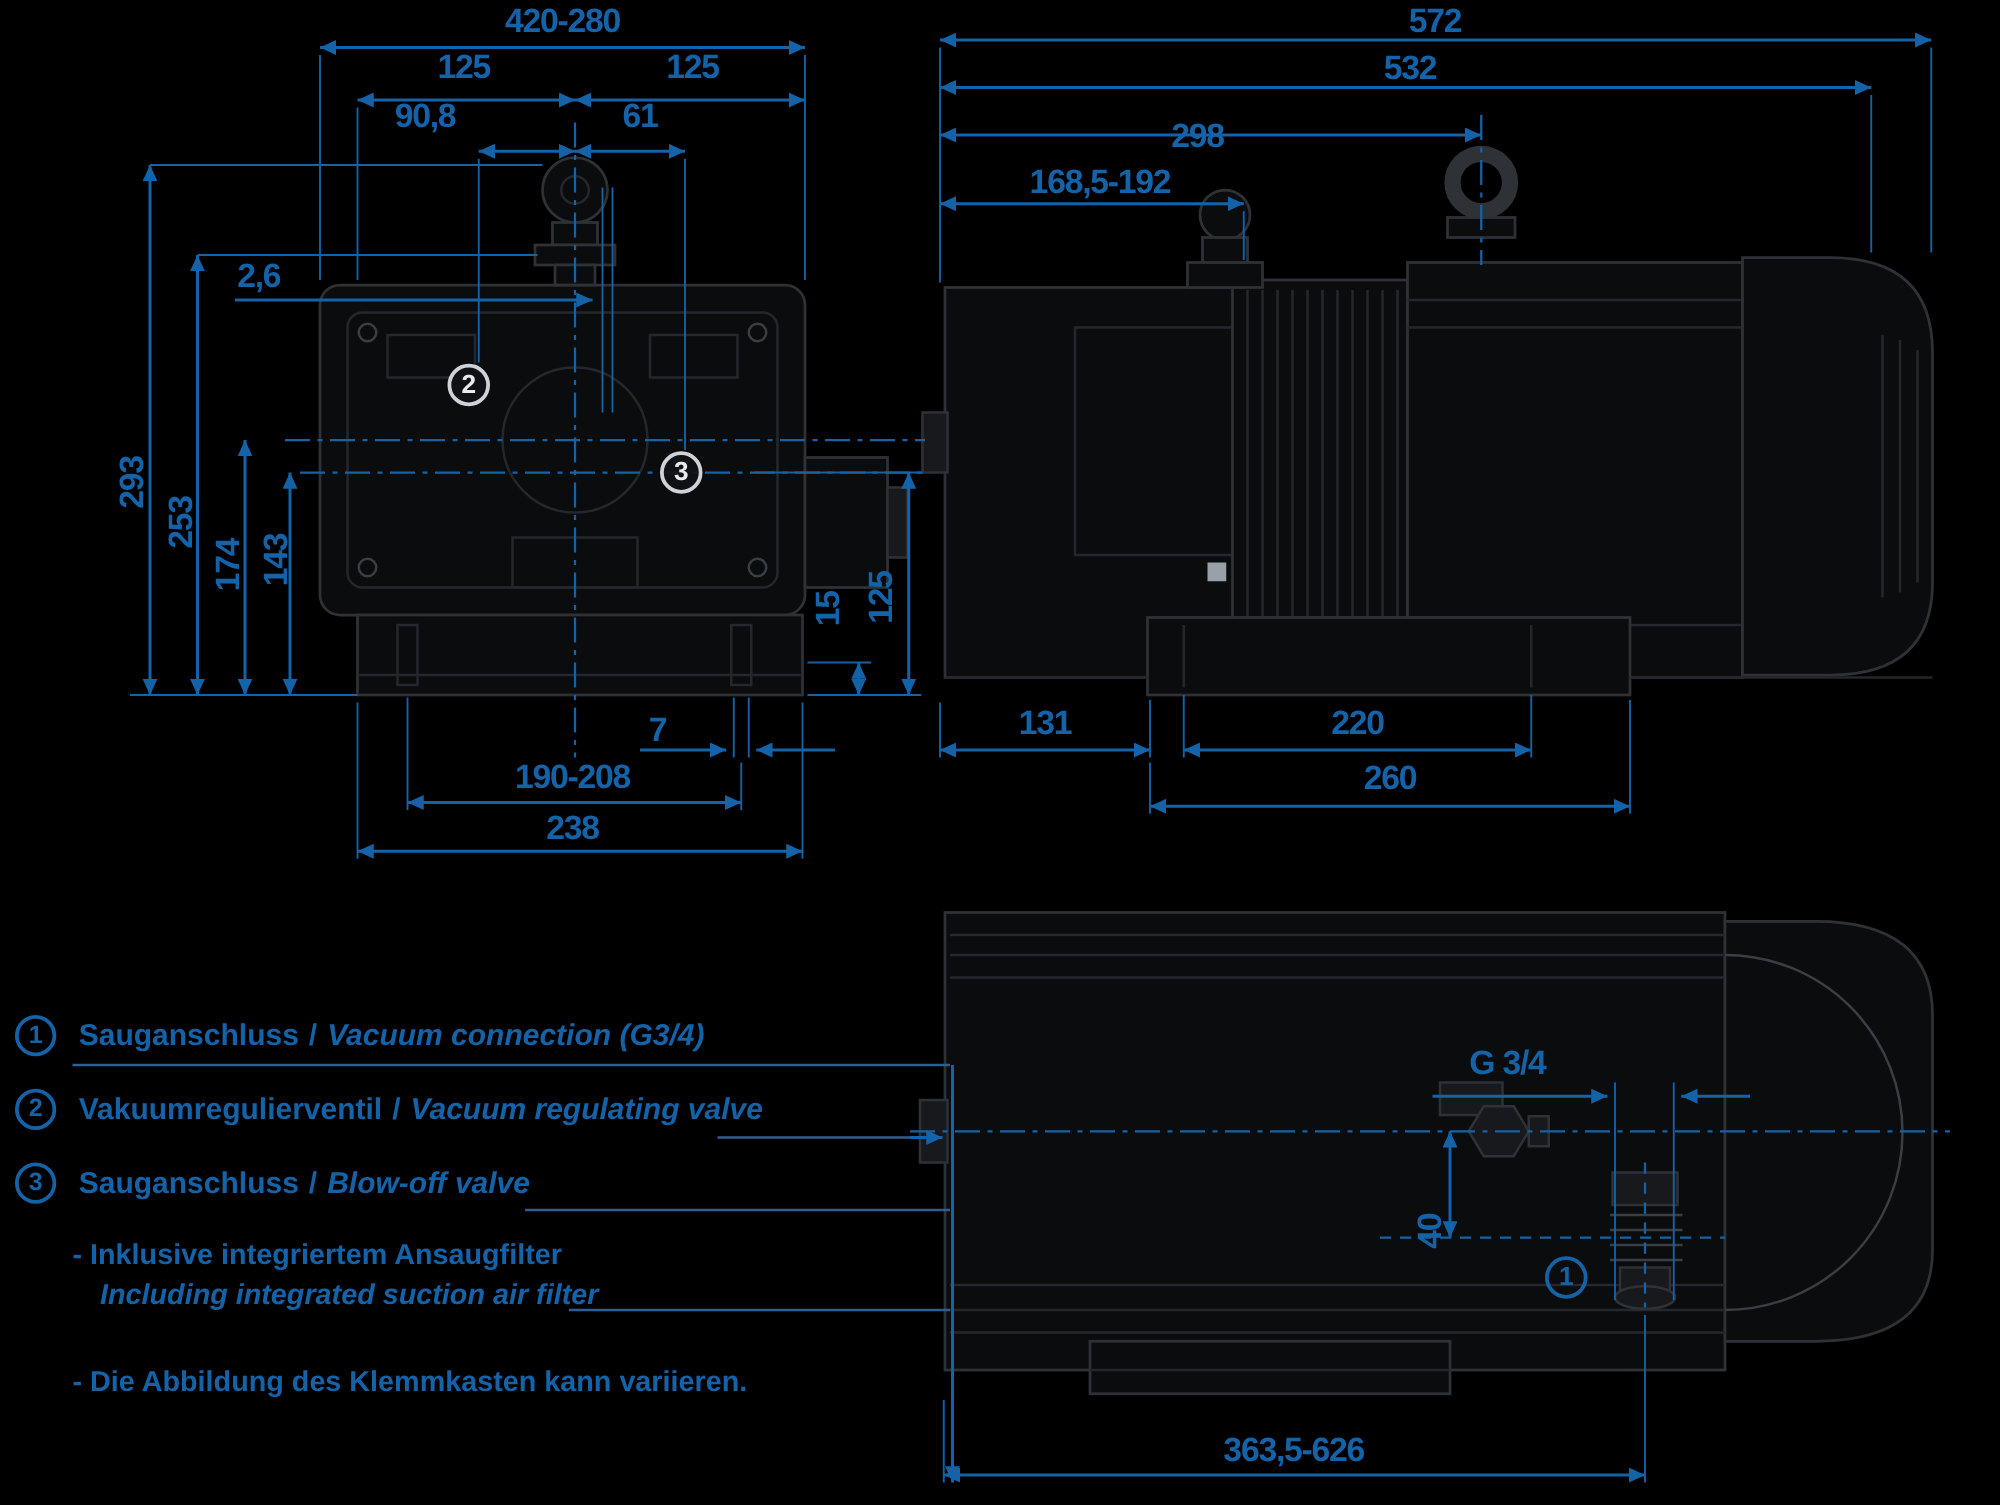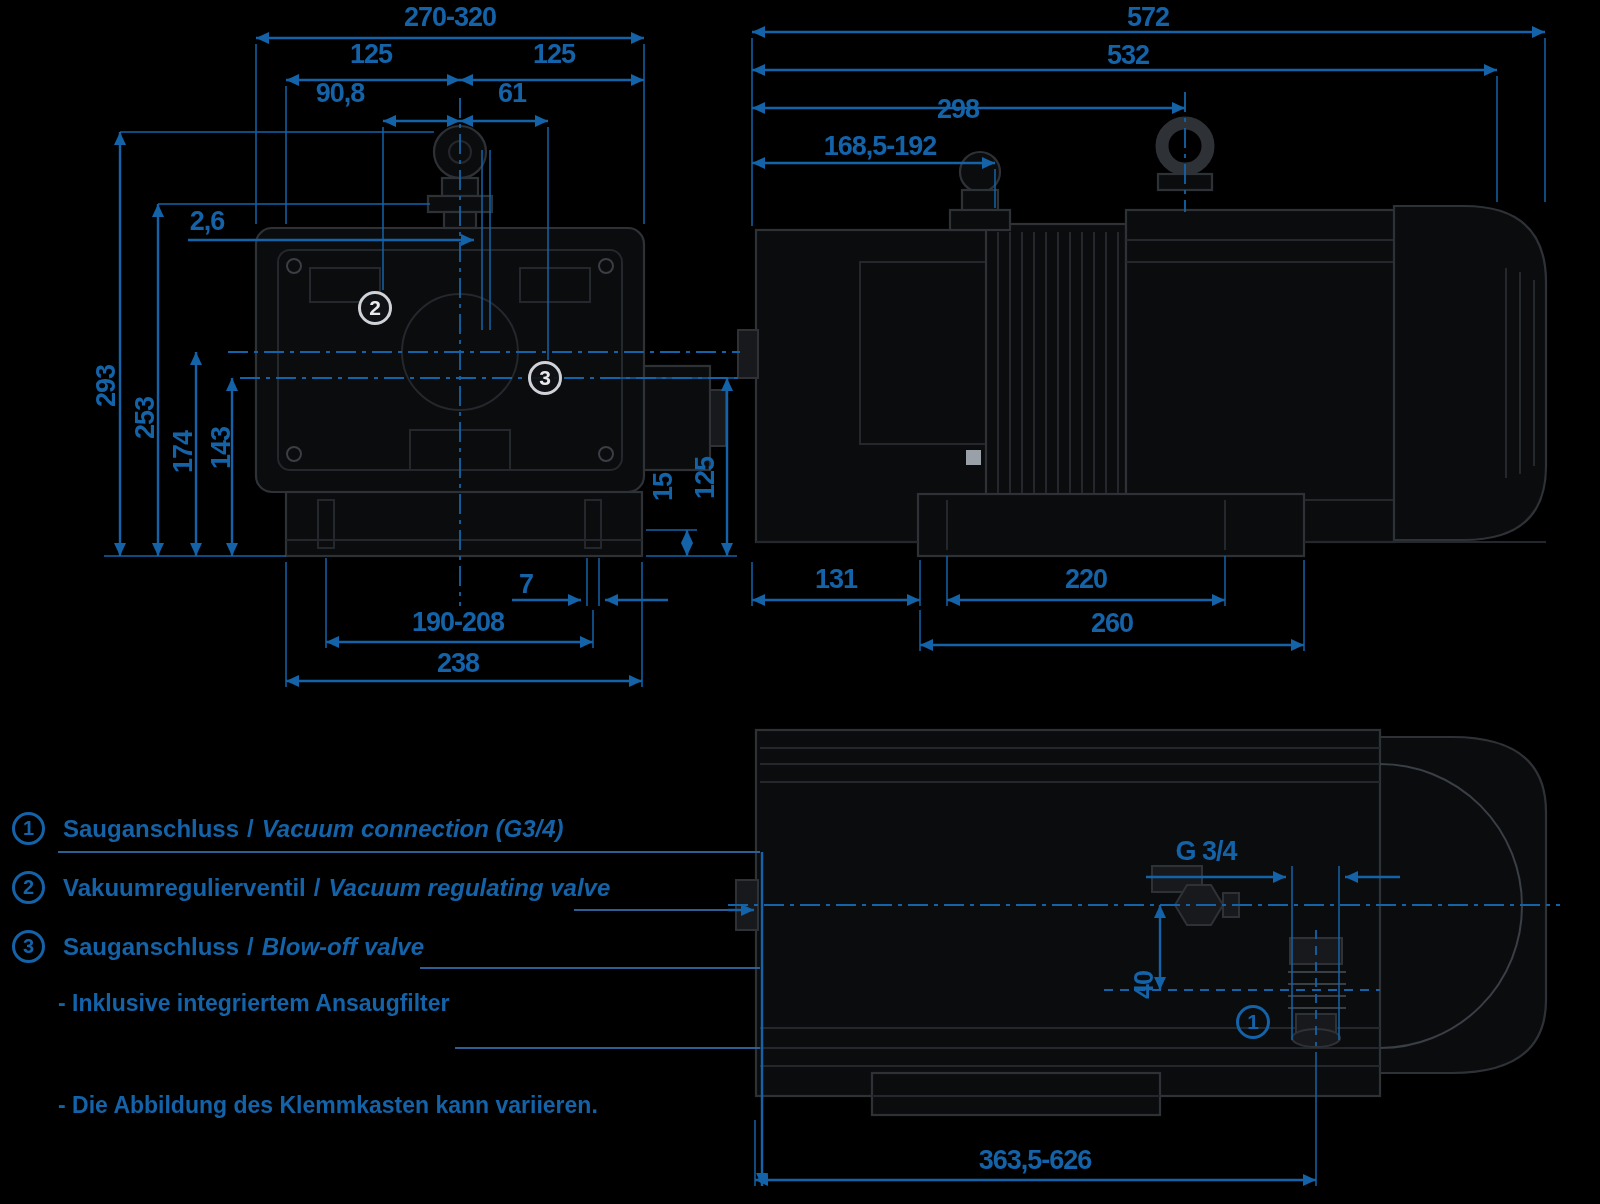--- a/index.html
+++ b/index.html
@@ -221,21 +221,21 @@
   <g>
     <path class="ml" d="M58,852 H760"></path>
     <path class="ml" d="M574,910 H740"></path>
     <path class="dl dle" d="M728,910 H754"></path>
     <path class="ml" d="M420,968 H760"></path>
     <path class="ml" d="M455,1048 H760"></path>
     <path class="dl dle" d="M762,852 V1186"></path>
   </g>
 </svg>
 
-  <span class="dim" style="left:450px;top:17px">270-320</span>
+  <span class="dim" style="left:450px;top:17px">420-280</span>
   <span class="dim" style="left:371px;top:54px">125</span>
   <span class="dim" style="left:554px;top:54px">125</span>
   <span class="dim" style="left:340px;top:93px">90,8</span>
   <span class="dim" style="left:512px;top:93px">61</span>
   <span class="dim" style="left:207px;top:221px">2,6</span>
   <span class="dim rot" style="left:106px;top:386px">293</span>
   <span class="dim rot" style="left:145px;top:418px">253</span>
   <span class="dim rot" style="left:183px;top:452px">174</span>
   <span class="dim rot" style="left:221px;top:448px">143</span>
   <span class="dim rot" style="left:663px;top:487px">15</span>
@@ -273,15 +273,16 @@
     </div>
   </div>
   <div class="leg-row" style="top:930px">
     <div class="lc">3</div>
     <div class="lt">
       <span class="de">Sauganschluss</span><span class="sep">/</span><span class="en">Blow-off valve</span>
     </div>
   </div>
 
   <div class="note" style="left:58px;top:990px"><span class="de">- Inklusive integriertem Ansaugfilter</span></div>
+  <div class="note" style="left:80px;top:1022px"><span class="en">Including integrated suction air filter</span></div>
   <div class="note" style="left:58px;top:1092px"><span class="de">- Die Abbildung des Klemmkasten kann variieren.</span></div>
 
 </div>
 
 </body></html>

